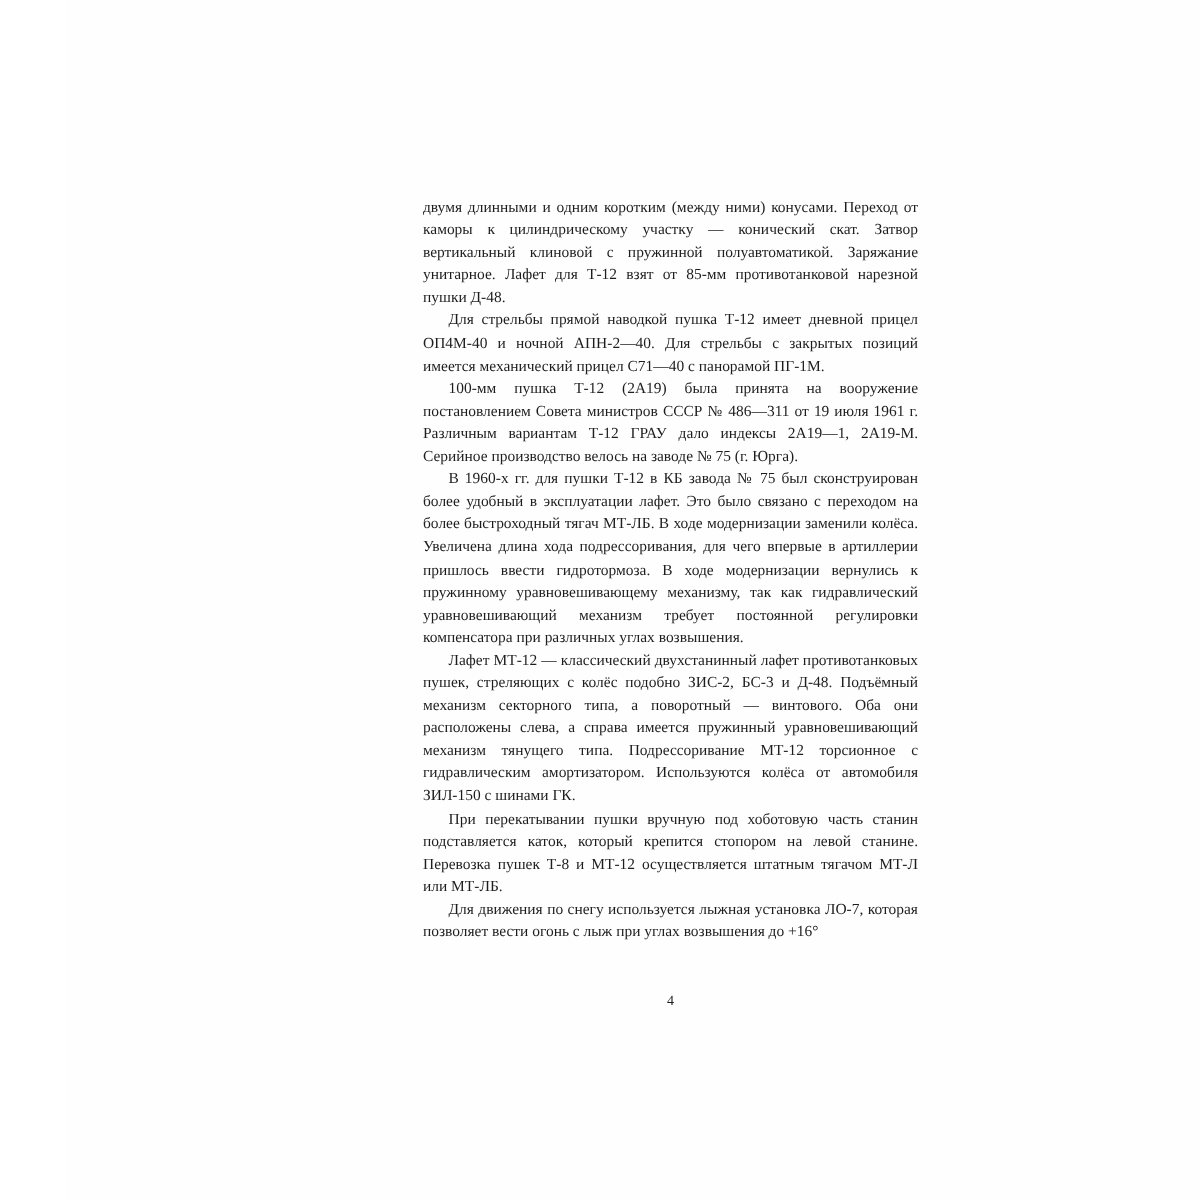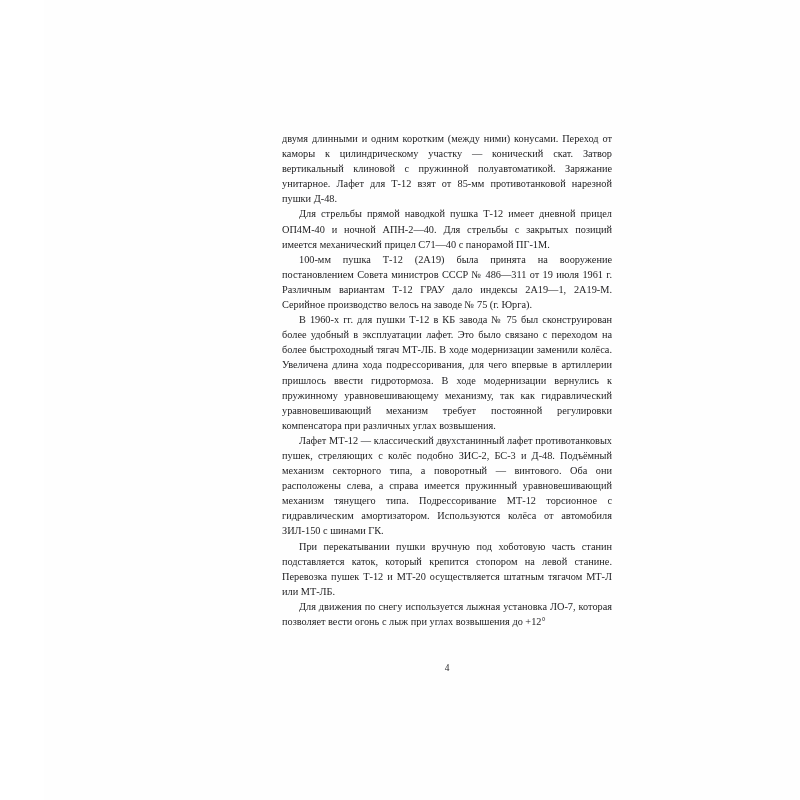--- a/index.html
+++ b/index.html
@@ -57,18 +57,18 @@
 <body>
 
 <div id="page">
   <div id="page-sheet">
     <div id="text-block">
         <p>двумя длинными и одним коротким (между ними) конусами. Переход от каморы к цилиндрическому участку — конический скат. Затвор вертикальный клиновой с пружинной полуавтоматикой. Заряжание унитарное. Лафет для Т-12 взят от 85-мм противотанковой нарезной пушки Д-48.</p>
         <p class="indent">Для стрельбы прямой наводкой пушка Т-12 имеет дневной прицел ОП4М-40 и ночной АПН-2—40. Для стрельбы с закрытых позиций имеется механический прицел С71—40 с панорамой ПГ-1М.</p>
         <p class="indent">100-мм пушка Т-12 (2А19) была принята на вооружение постановлением Совета министров СССР № 486—311 от 19 июля 1961 г. Различным вариантам Т-12 ГРАУ дало индексы 2А19—1, 2А19-М. Серийное производство велось на заводе № 75 (г. Юрга).</p>
         <p class="indent">В 1960-х гг. для пушки Т-12 в КБ завода № 75 был сконструирован более удобный в эксплуатации лафет. Это было связано с переходом на более быстроходный тягач МТ-ЛБ. В ходе модернизации заменили колёса. Увеличена длина хода подрессоривания, для чего впервые в артиллерии пришлось ввести гидротормоза. В ходе модернизации вернулись к пружинному уравновешивающему механизму, так как гидравлический уравновешивающий механизм требует постоянной регулировки компенсатора при различных углах возвышения.</p>
         <p class="indent">Лафет МТ-12 — классический двухстанинный лафет противотанковых пушек, стреляющих с колёс подобно ЗИС-2, БС-3 и Д-48. Подъёмный механизм секторного типа, а поворотный — винтового. Оба они расположены слева, а справа имеется пружинный уравновешивающий механизм тянущего типа. Подрессоривание МТ-12 торсионное с гидравлическим амортизатором. Используются колёса от автомобиля ЗИЛ-150 с шинами ГК.</p>
-        <p class="indent">При перекатывании пушки вручную под хоботовую часть станин подставляется каток, который крепится стопором на левой станине. Перевозка пушек Т-12 и МТ-20 осуществляется штатным тягачом МТ-Л или МТ-ЛБ.</p>
-        <p class="indent">Для движения по снегу используется лыжная установка ЛО-7, которая позволяет вести огонь с лыж при углах возвышения до +12°</p>
+        <p class="indent">При перекатывании пушки вручную под хоботовую часть станин подставляется каток, который крепится стопором на левой станине. Перевозка пушек Т-8 и МТ-12 осуществляется штатным тягачом МТ-Л или МТ-ЛБ.</p>
+        <p class="indent">Для движения по снегу используется лыжная установка ЛО-7, которая позволяет вести огонь с лыж при углах возвышения до +16°</p>
       </div>
     <div id="page-number">4</div>
   </div>
 </div>
 
 </body></html>

